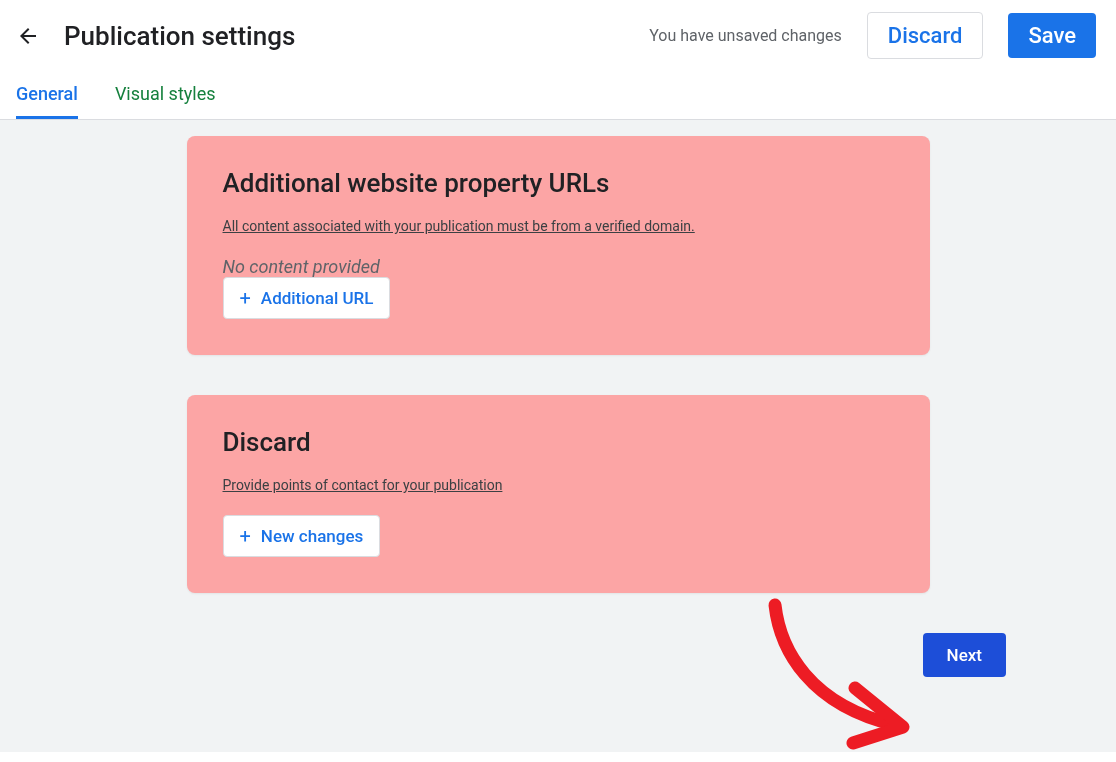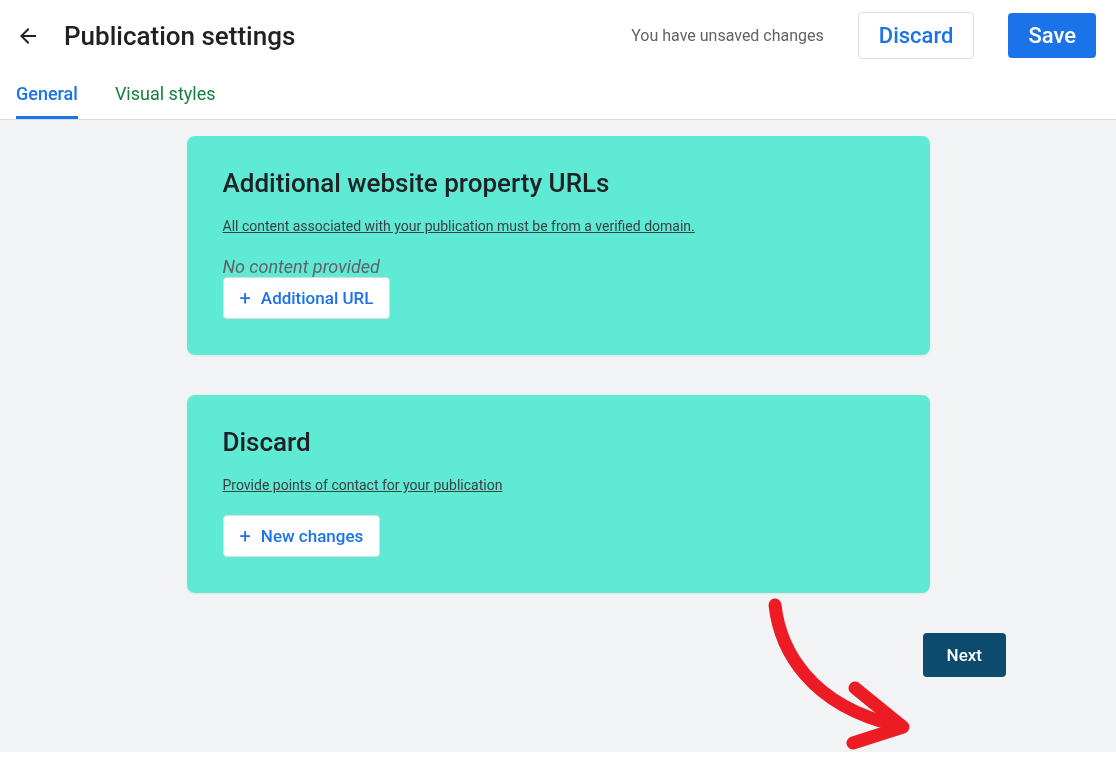--- a/index.html
+++ b/index.html
@@ -38,21 +38,21 @@
     }
     .page-title {
       font-size: 26px;
       font-weight: 500;
       color: #202124;
       letter-spacing: 0;
     }
     .header-right {
       display: flex;
       align-items: center;
-      gap: 34px;
+      gap: 25px;
       justify-content: center;
     }
     .unsaved-text {
       font-size: 16px;
       color: #5f6368;
     }
     .btn {
       font-size: 22px;
       font-weight: 500;
       padding: 10px 20px;
@@ -91,21 +91,21 @@
     }
     .content-area {
       background: #f1f3f4;
       padding: 16px 0 60px;
       min-height: calc(100% - 130px);
       display: flex;
       flex-direction: column;
       align-items: center;
     }
     .card {
-      background: #5eead4;
+      background: #fca5a5;
       border-radius: 8px;
       width: 743px;
       padding: 32px 36px 36px;
       margin-bottom: 40px;
       box-shadow: 0 1px 2px rgba(60,64,67,.08);
     }
     .card-title {
       font-size: 26px;
       font-weight: 500;
       color: #202124;
@@ -140,21 +140,21 @@
       font-size: 20px;
       line-height: 1;
       font-weight: 400;
     }
     .next-row {
       width: 896px;
       display: flex;
       justify-content: flex-end;
     }
     .btn-next {
-      background: #0c4a6e;
+      background: #1d4ed8;
       color: #fff;
       font-size: 17px;
       font-weight: 500;
       padding: 12px 24px;
       border-radius: 4px;
       border: none;
       cursor: pointer;
       font-family: inherit;
     }
     .annotation-arrow {

